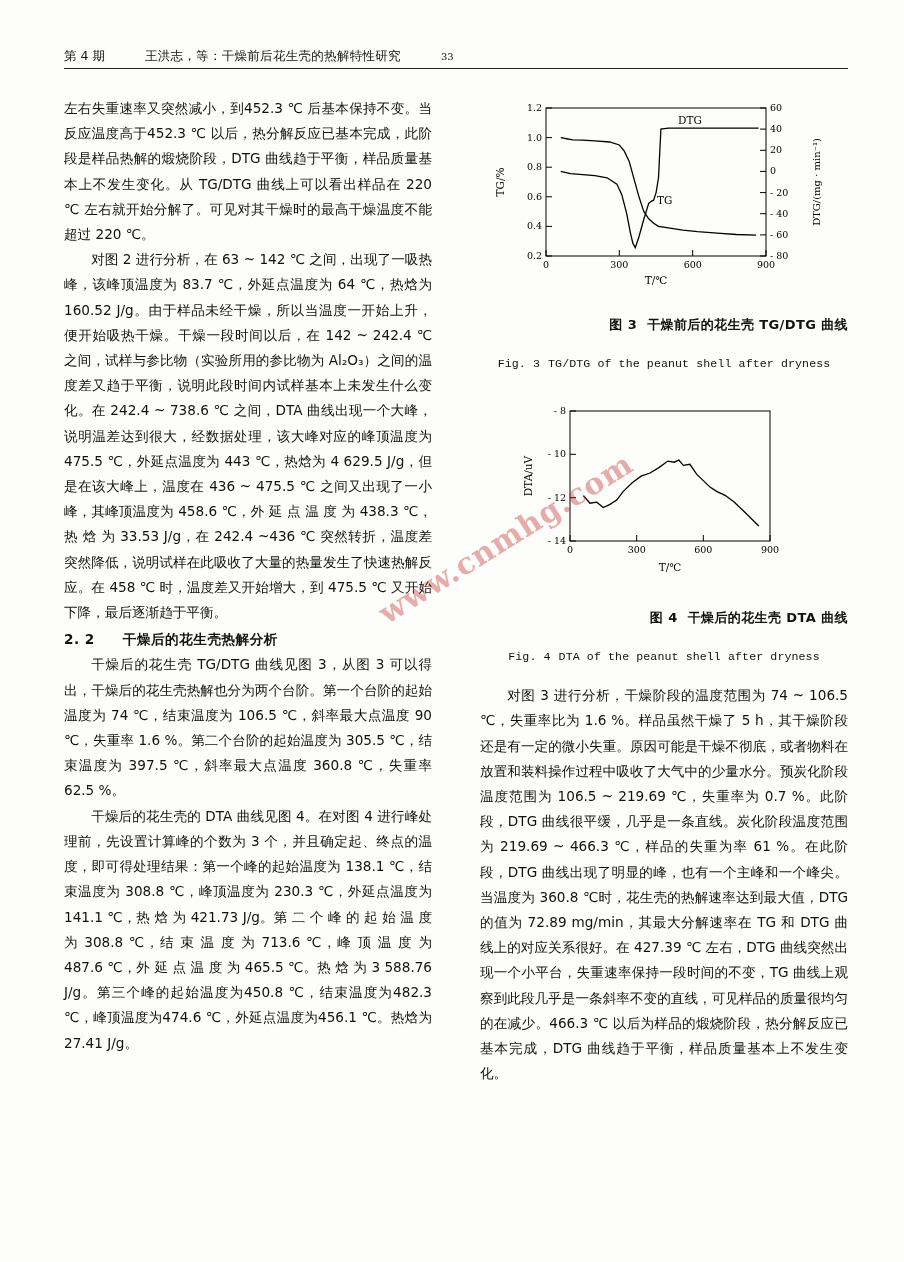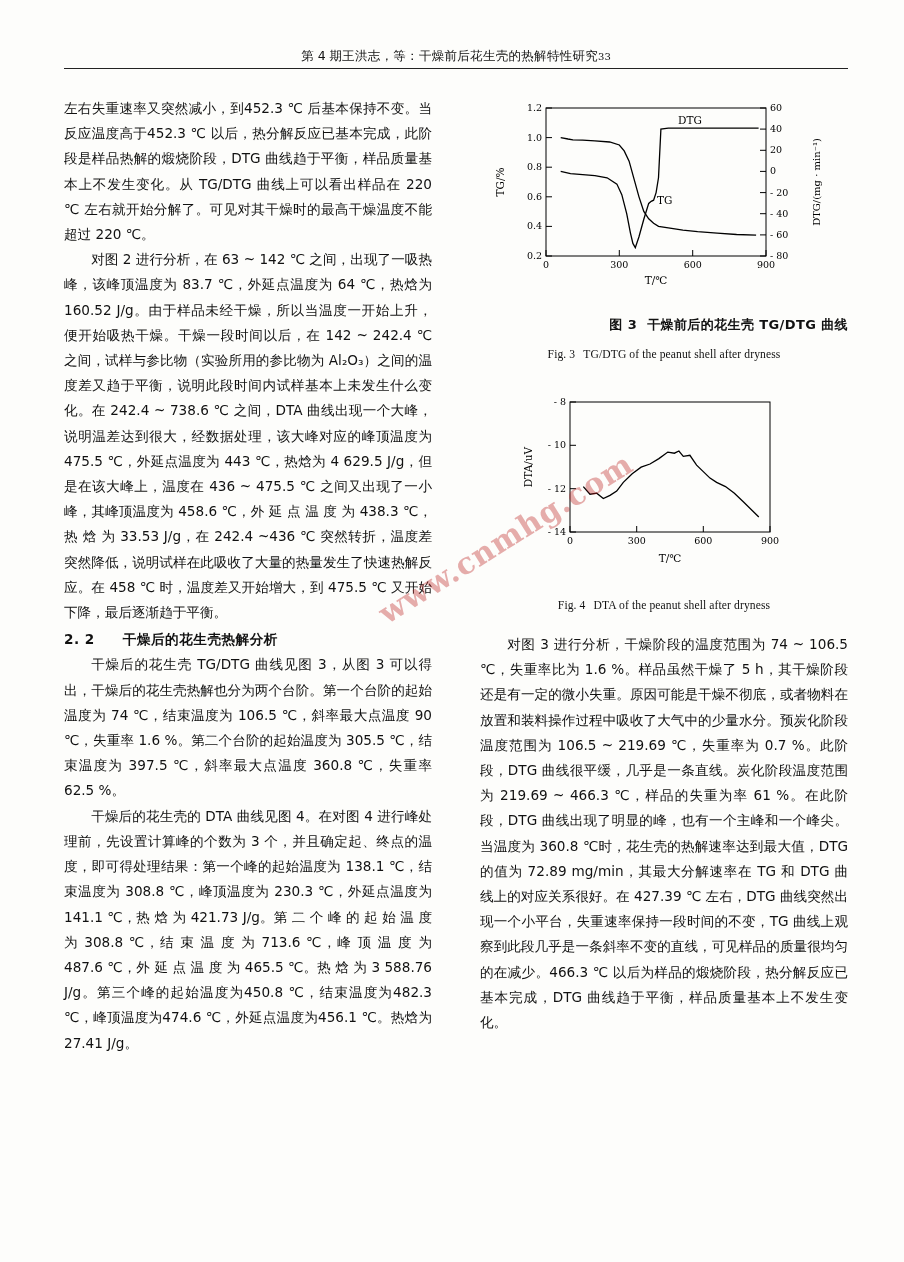--- a/index.html
+++ b/index.html
@@ -15,22 +15,23 @@
   .page {
     position: absolute;
     left: 0; top: 0;
     width: 904px; height: 1262px;
   }
 
   
   .header {
     position: absolute;
     left: 64px; top: 48px; width: 784px;
-    display: flex; align-items: baseline; justify-content: center;
+    display: flex; align-items: baseline; justify-content: flex-start;
     font-size: 12.5px;
+    gap: 40px;
   }
   .header .h-left { font-family: "DejaVu Sans", sans-serif; }
   .header .h-center { font-family: "DejaVu Sans", sans-serif; letter-spacing: .3px;}
   .header .h-right { font-family: "DejaVu Serif", serif; font-size: 10px; }
   .header-rule {
     position: absolute;
     left: 64px; top: 68px; width: 784px; height: 1px;
     background: #222;
   }
 
@@ -62,22 +63,22 @@
     text-align: right;
     font-weight: bold;
     font-size: 13px;
     margin-top: 8px;
     letter-spacing: .4px;
   }
   .fig-cap-cn .fnum { margin-right: 10px; }
   .fig-cap-en {
     text-align: center;
     font-size: 11.6px;
-    font-family: Liberation Serif, serif;
-    margin-top: 5px;
+    font-family: Liberation Mono, monospace;
+    margin-top: 14px;
     letter-spacing: .1px;
   }
   .fig-cap-en .fnum { margin-right: 8px; }
 
   .fig-box { width: 368px; }
 
   
   .watermark {
     position: absolute;
     left: 398px; top: 520px;
@@ -228,20 +229,23 @@
             <text x="156.7" y="154">300</text>
             <text x="223.3" y="154">600</text>
             <text x="290" y="154">900</text>
           </g>
           <text x="190" y="172" font-size="10.5" text-anchor="middle" fill="#000">T/℃</text>
           <text x="52" y="77" font-size="10.5" text-anchor="middle" fill="#000" transform="rotate(-90 52 77)">DTA/uV</text>
 
           <polyline fill="none" stroke="#000" stroke-width="1.3" points="103.3,96.6 110,104.2 116.7,103.2 123.3,108.6 130,105.4 136.7,101.1 143.3,92.4 152.2,83.7 161.1,77.2 170,74.0 178.9,68.6 187.8,62.1 194.4,63.2 198.9,61.0 203.3,66.4 209.9,65.3 216.6,75.1 223.3,81.6 230,88.1 236.6,92.4 245.5,96.6 254.4,103.2 263.3,111.8 272.2,120.5 278.8,127.0"></polyline>
         </svg>
       </div>
+      <div class="fig-cap-cn">
+        <span class="fnum">图 4</span><span>干燥后的花生壳 DTA 曲线</span>
+      </div>
       <div class="fig-cap-en">
         <span class="fnum">Fig. 4</span><span>DTA of the peanut shell after dryness</span>
       </div>
     </div>
 
     <div style="height:14px"></div>
     <p class="ind">对图 3 进行分析，干燥阶段的温度范围为 74 ~ 106.5 ℃，失重率比为 1.6 %。样品虽然干燥了 5 h，其干燥阶段还是有一定的微小失重。原因可能是干燥不彻底，或者物料在放置和装料操作过程中吸收了大气中的少量水分。预炭化阶段温度范围为 106.5 ~ 219.69 ℃，失重率为 0.7 %。此阶段，DTG 曲线很平缓，几乎是一条直线。炭化阶段温度范围为 219.69 ~ 466.3 ℃，样品的失重为率 61 %。在此阶段，DTG 曲线出现了明显的峰，也有一个主峰和一个峰尖。当温度为 360.8 ℃时，花生壳的热解速率达到最大值，DTG 的值为 72.89 mg/min，其最大分解速率在 TG 和 DTG 曲线上的对应关系很好。在 427.39 ℃ 左右，DTG 曲线突然出现一个小平台，失重速率保持一段时间的不变，TG 曲线上观察到此段几乎是一条斜率不变的直线，可见样品的质量很均匀的在减少。466.3 ℃ 以后为样品的煅烧阶段，热分解反应已基本完成，DTG 曲线趋于平衡，样品质量基本上不发生变化。</p>
   </div>
 
   <div class="watermark">

